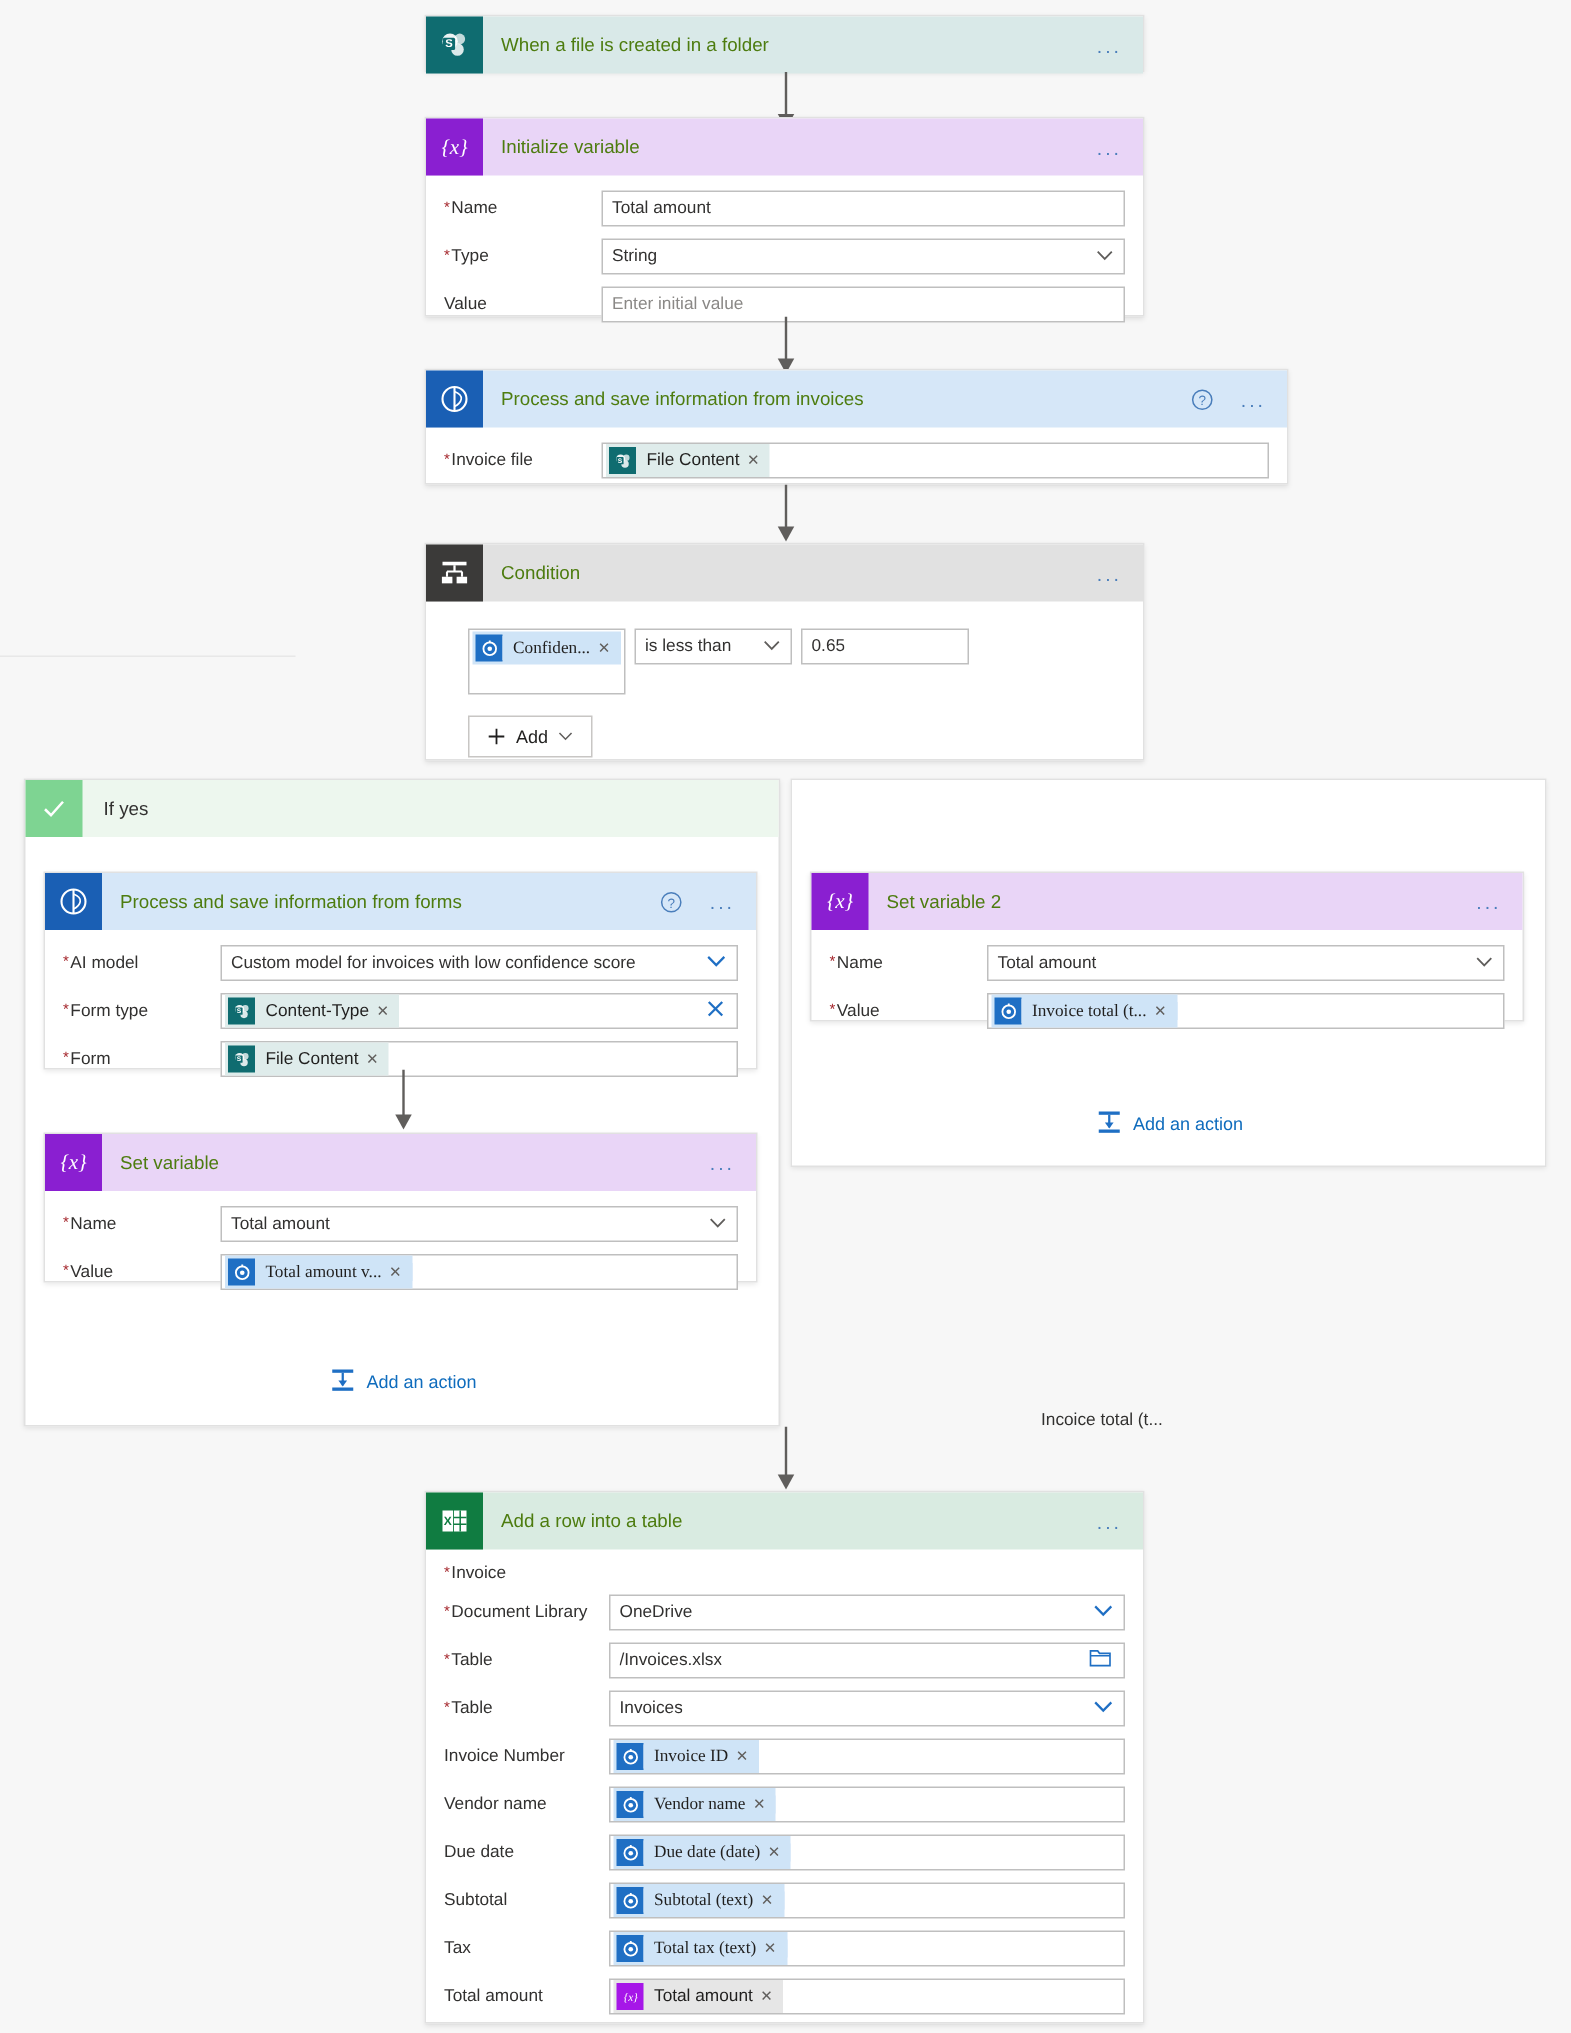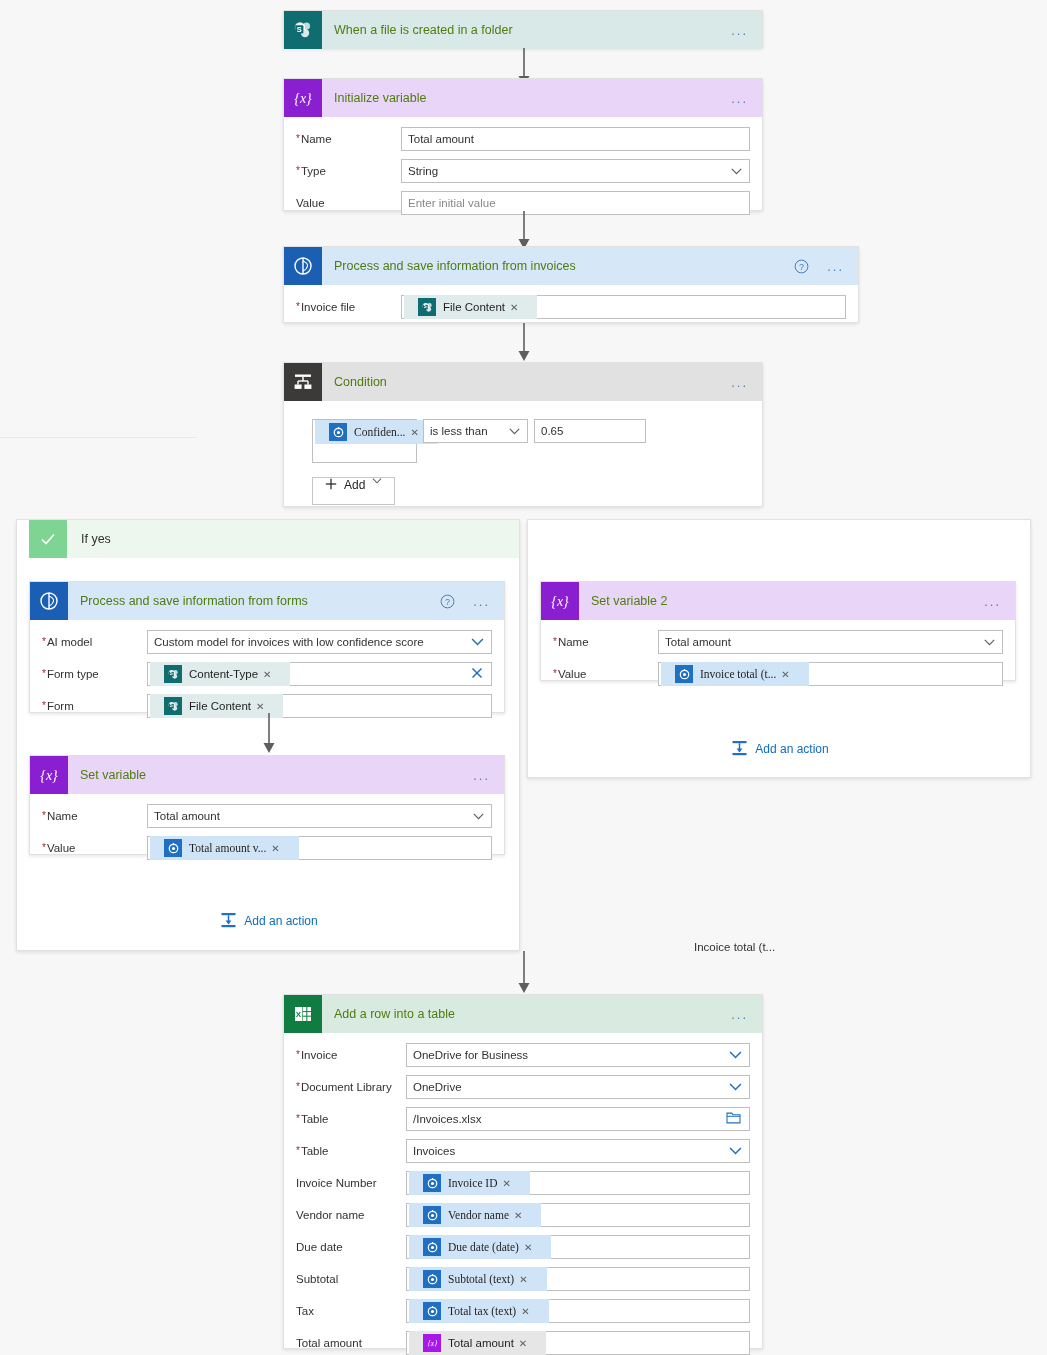--- a/index.html
+++ b/index.html
@@ -69,21 +69,21 @@
     pointer-events:none;
   }
   .clearx { position:absolute; right:8px; top:50%; transform:translateY(-50%); cursor:pointer; }
   .folder { position:absolute; right:8px; top:50%; transform:translateY(-50%); cursor:pointer; }
 
   
   .field.token-field { padding:0; align-items:stretch; }
   .tokenwrap { display:flex; align-items:center; height:100%; padding:0 2px; }
   .token {
     display:inline-flex; align-items:center; height:22px;
-    margin:0; padding:12px;justify-content:center;
+    margin:0; padding:0;justify-content:center;
   }
   .token .tok-ico {
     width:18px; height:18px; flex:0 0 18px;
     display:flex; align-items:center; justify-content:center;
     margin:0 0 0 2px;
   }
   .token .tok-lbl {
     padding:2px 5px 2px 7px;
     font-size:11.5px; color:#201f1e;
     white-space:nowrap;
@@ -107,21 +107,21 @@
   .branch-header .b-title { padding-left:14px; font-size:12.5px; }
 
   .add-action {
     display:flex; align-items:center; justify-content:center;
     gap:7px; cursor:pointer;
     font-size:12px; color:#0f6cbd;
   }
 
   
   .add-btn {
-    display:inline-flex; align-items:flex-start; gap:7px;
+    display:inline-flex; align-items:center; gap:7px;
     height:28px; padding:0 12px;
     border:1px solid #c8c6c4; background:#fff;
     font-size:12px; color:#201f1e; cursor:pointer;
   }
 
   
   .conn { position:absolute; }
 
   .float-text { position:absolute; font-size:11.5px; color:#323130; }
   .divider { position:absolute; background:#e8e8e8; }
@@ -304,21 +304,21 @@
       </svg>
       <span>Add</span>
       <svg width="10" height="6" viewBox="0 0 11 7">
           <polyline points="0.8,0.8 5.5,5.6 10.2,0.8" fill="none" stroke="#605e5c" stroke-width="1.2"></polyline>
         </svg>
     </div>
   </div>
 </div>
 
 <div class="branch" style="left:16px;top:519px;width:504px;height:432px;">
-  <div class="branch-header" style="background:#edf7ee;margin-left:12px;">
+  <div class="branch-header" style="background:#edf7ee;">
     <div class="b-ico" style="background:#7ed492;">
       <svg width="20" height="20" viewBox="0 0 20 20">
         <polyline points="4,10.5 8,14.5 16,5.5" fill="none" stroke="#fff" stroke-width="1.7"></polyline>
       </svg>
     </div>
     <div class="b-title">If yes</div>
   </div>
 
   <div class="card" style="left:12px;top:61px;width:476px;height:132px;">
     <div class="card-header" style="background:#d6e7f8;">
@@ -557,28 +557,20 @@
     <div class="card-title">Add a row into a table</div>
     <div class="ellipsis-btn">...</div>
   </div>
   <div class="card-body" style="padding-top:10px;">
 
     <div class="row">
       <div class="row-label" style="width:110px;">
         <span class="req">*</span>
         <span>Invoice</span>
       </div>
-      <div class="field">
-        <span class="val">OneDrive for Business</span>
-        <span class="chev">
-          <svg width="13" height="8" viewBox="0 0 11 7">
-              <polyline points="0.8,0.8 5.5,5.6 10.2,0.8" fill="none" stroke="#1f6fc4" stroke-width="1.3"></polyline>
-            </svg>
-        </span>
-      </div>
     </div>
 
     <div class="row">
       <div class="row-label" style="width:110px;">
         <span class="req">*</span>
         <span>Document Library</span>
       </div>
       <div class="field">
         <span class="val">OneDrive</span>
         <span class="chev">

